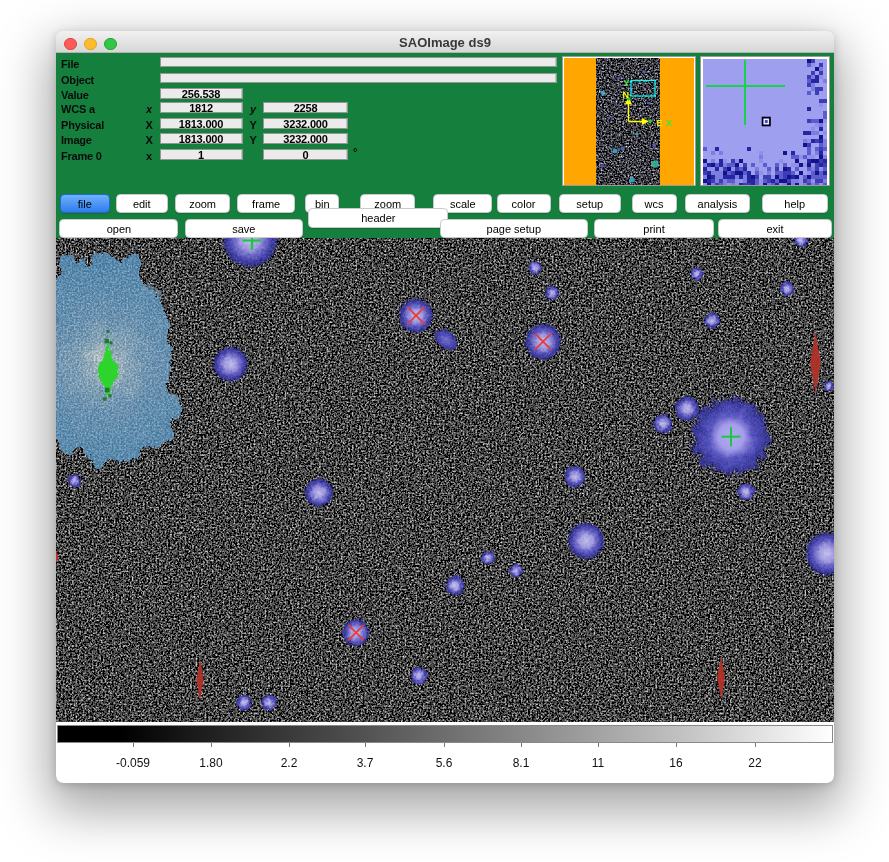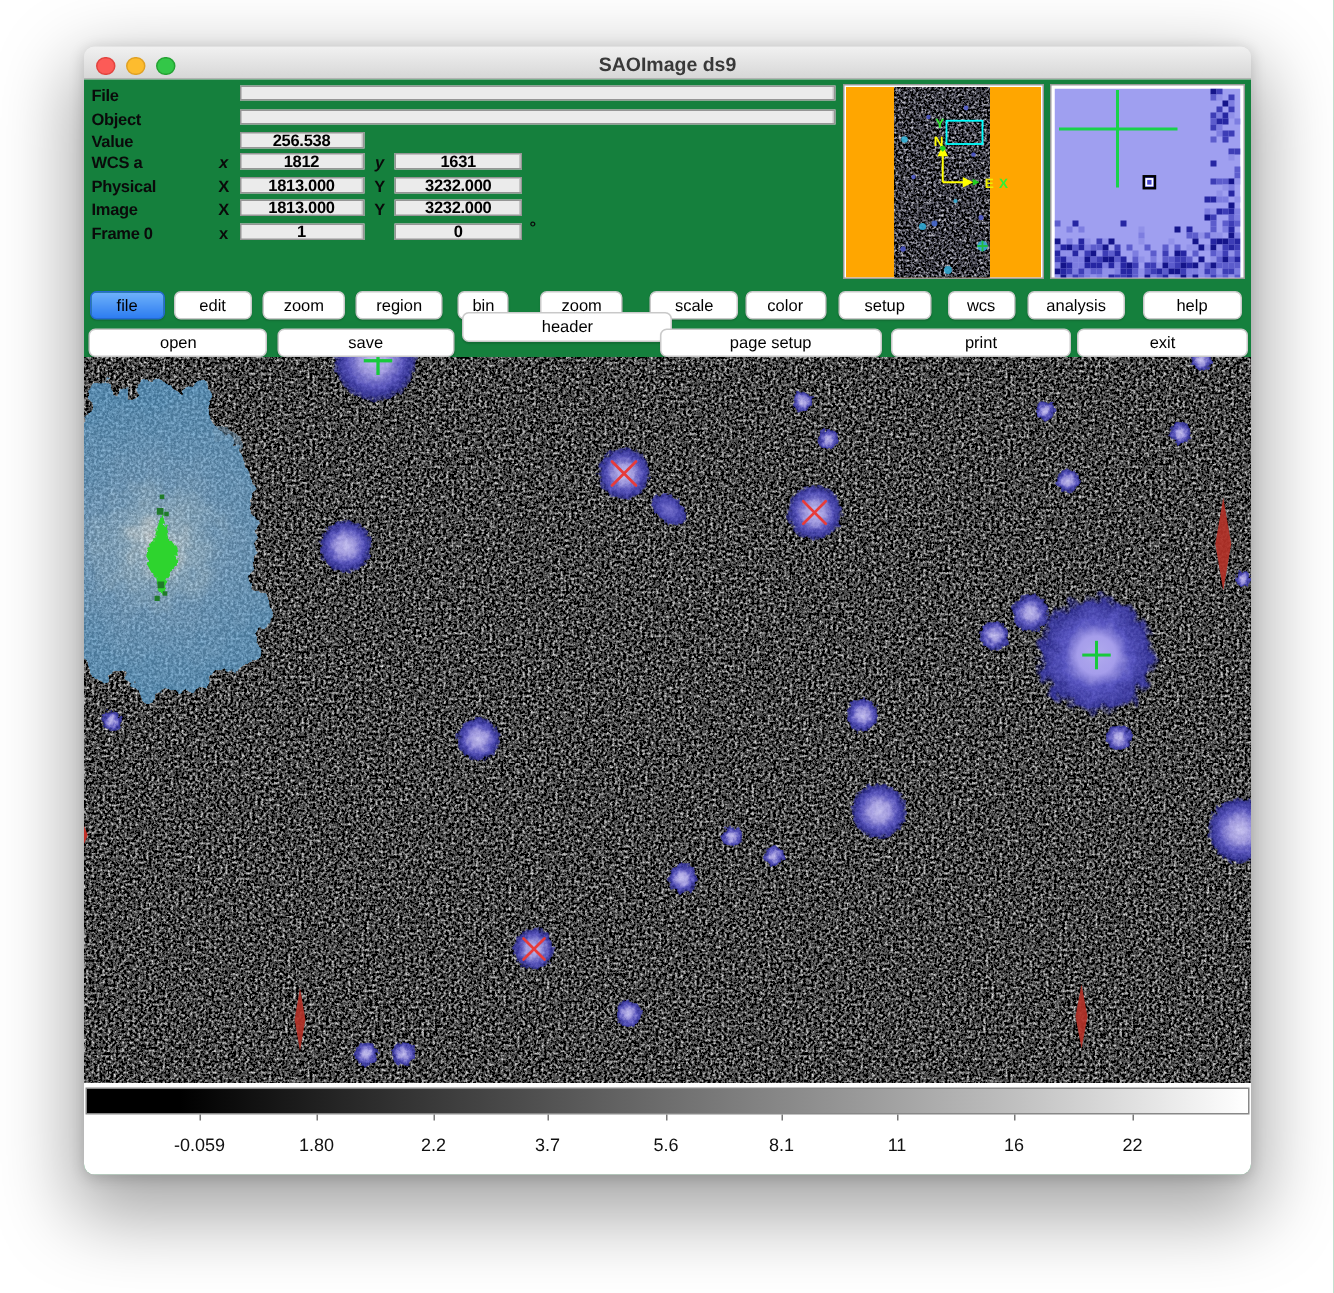--- a/index.html
+++ b/index.html
@@ -44,21 +44,21 @@
     <div class="ilab" style="left:5px;top:5px">File</div>
 <div class="ibox" style="left:103.5px;top:4px;width:397px;height:10px"></div>
 <div class="ilab" style="left:5px;top:20.599999999999994px">Object</div>
 <div class="ibox" style="left:103.5px;top:19.599999999999994px;width:397px;height:10px"></div>
 <div class="ilab" style="left:5px;top:36.2px">Value</div>
 <div class="ibox" style="left:103.5px;top:35.2px;width:83px;height:11px">256.538</div>
 <div class="ilab" style="left:5px;top:50px">WCS a</div>
 <div class="ilab" style="left:88px;width:10px;text-align:center;top:50px;font-style:italic;">x</div>
 <div class="ilab" style="left:192px;width:10px;text-align:center;top:50px;font-style:italic;">y</div>
 <div class="ibox" style="left:103.5px;top:49px;width:83px;height:11px">1812</div>
-<div class="ibox" style="left:207px;top:49px;width:85px;height:11px">1631</div>
+<div class="ibox" style="left:207px;top:49px;width:85px;height:11px">2258</div>
 <div class="ilab" style="left:5px;top:65.8px">Physical</div>
 <div class="ilab" style="left:88px;width:10px;text-align:center;top:65.8px;">X</div>
 <div class="ilab" style="left:192px;width:10px;text-align:center;top:65.8px;">Y</div>
 <div class="ibox" style="left:103.5px;top:64.8px;width:83px;height:11px">1813.000</div>
 <div class="ibox" style="left:207px;top:64.8px;width:85px;height:11px">3232.000</div>
 <div class="ilab" style="left:5px;top:81.30000000000001px">Image</div>
 <div class="ilab" style="left:88px;width:10px;text-align:center;top:81.30000000000001px;">X</div>
 <div class="ilab" style="left:192px;width:10px;text-align:center;top:81.30000000000001px;">Y</div>
 <div class="ibox" style="left:103.5px;top:80.30000000000001px;width:83px;height:11px">1813.000</div>
 <div class="ibox" style="left:207px;top:80.30000000000001px;width:85px;height:11px">3232.000</div>
@@ -376,21 +376,21 @@
   <line x1="42" y1="1" x2="42" y2="66"></line>
   <line x1="3" y1="27" x2="82" y2="27"></line>
 </g>
 <rect x="59.5" y="58.5" width="7.5" height="8" fill="#4444cc" stroke="#000" stroke-width="1.6"></rect>
 <rect x="61.2" y="60.3" width="4.1" height="4.4" fill="none" stroke="#fff" stroke-width="1.2"></rect>
 </svg>
       </div>
     <div class="btn sel" style="left:3.5px;top:140.5px;width:50.5px">file</div>
 <div class="btn" style="left:60px;top:140.5px;width:51.5px">edit</div>
 <div class="btn" style="left:118.69999999999999px;top:140.5px;width:55.8px">zoom</div>
-<div class="btn" style="left:180.9px;top:140.5px;width:58.5px">region</div>
+<div class="btn" style="left:180.9px;top:140.5px;width:58.5px">frame</div>
 <div class="btn" style="left:249.3px;top:140.5px;width:34px">bin</div>
 <div class="btn" style="left:304.3px;top:140.5px;width:55px">zoom</div>
 <div class="btn" style="left:377.3px;top:140.5px;width:59px">scale</div>
 <div class="btn" style="left:440.5px;top:140.5px;width:54px">color</div>
 <div class="btn" style="left:502.79999999999995px;top:140.5px;width:62px">setup</div>
 <div class="btn" style="left:575.6px;top:140.5px;width:45px">wcs</div>
 <div class="btn" style="left:628.7px;top:140.5px;width:65.5px">analysis</div>
 <div class="btn" style="left:705.7px;top:140.5px;width:66px">help</div>
 <div class="btn" style="left:3.3999999999999986px;top:165.5px;width:119px">open</div>
 <div class="btn" style="left:128.8px;top:165.5px;width:118px">save</div>

